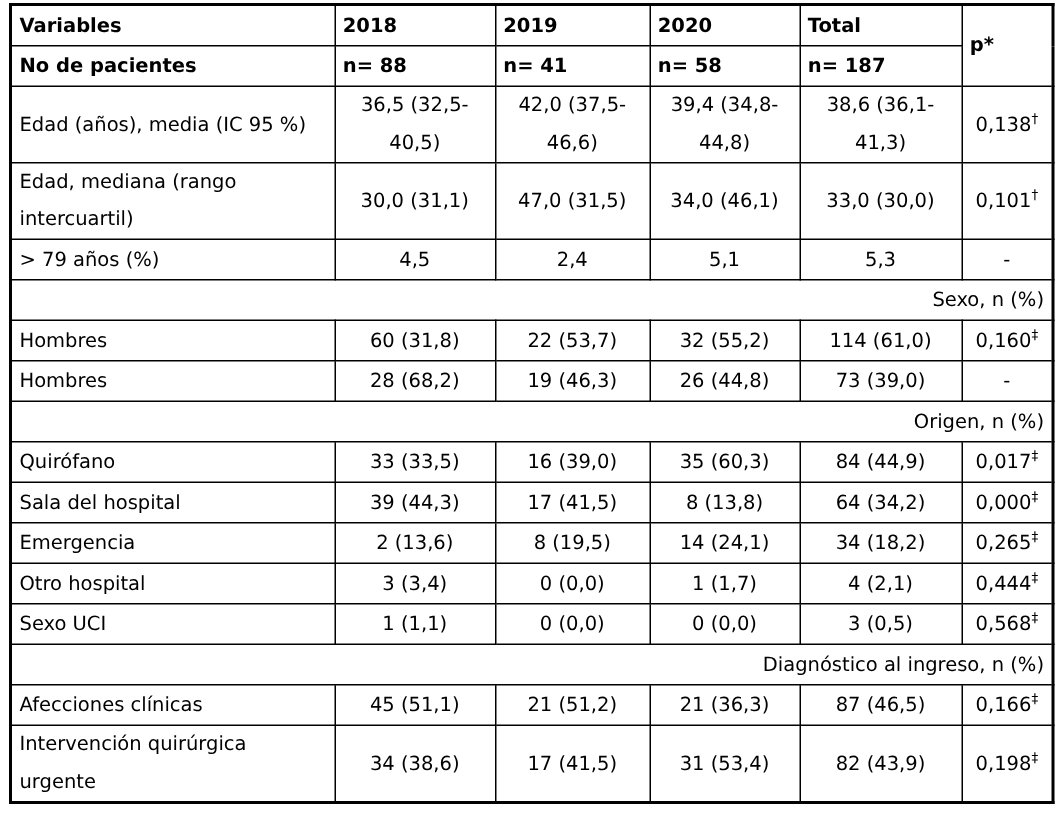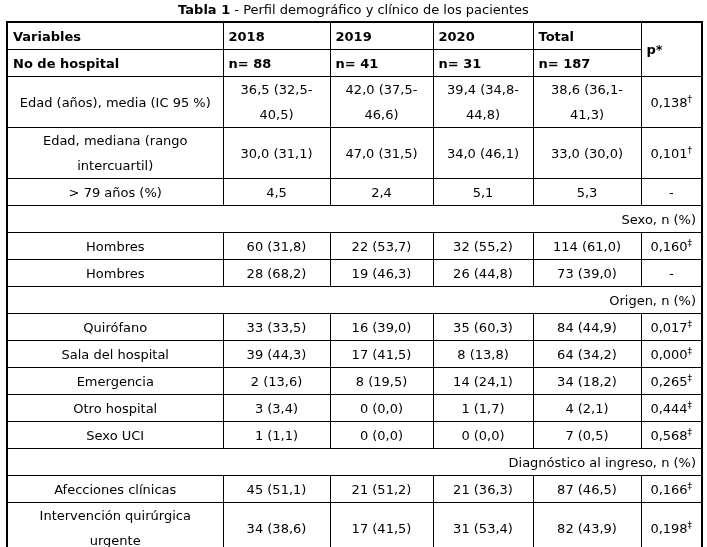--- a/index.html
+++ b/index.html
@@ -39,21 +39,21 @@
     vertical-align: middle;
     overflow: hidden;
     word-wrap: break-word;
   }
   .data-table th {
     font-weight: bold;
     text-align: left;
     height: 26px;
   }
   .label-cell {
-    text-align: center;
+    text-align: left;
     padding-left: 7px;
     padding-right: 3px;
   }
   .value-cell {
     text-align: center;
   }
   .section-cell {
     text-align: right;
     height: 26px;
   }
@@ -62,47 +62,44 @@
     font-size: 9px;
     vertical-align: super;
     line-height: 0;
   }
 </style>
 </head>
 <body>
 
 <div class="page" data-name="paper-table-page">
 
-  <div class="title" data-name="table-title">
-    <span class="bold" data-name="table-title-number">Tabla 1</span><span data-name="table-title-text"> - Perfil demográfico y clínico de los pacientes</span>
-  </div>
 
   <table class="data-table" data-name="demographics-table">
     <colgroup>
       <col style="width:216px">
       <col style="width:107px">
       <col style="width:103px">
       <col style="width:100px">
       <col style="width:108px">
       <col style="width:61px">
     </colgroup>
     <thead>
       <tr data-name="header-row">
         <th data-name="column-header-variables">Variables</th>
         <th data-name="column-header-2018">2018</th>
         <th data-name="column-header-2019">2019</th>
         <th data-name="column-header-2020">2020</th>
         <th data-name="column-header-total">Total</th>
         <th rowspan="2" data-name="column-header-p">p*</th>
       </tr>
       <tr data-name="subheader-row">
-        <th data-name="subheader-label">No de hospital</th>
+        <th data-name="subheader-label">No de pacientes</th>
         <th data-name="subheader-count-2018">n= 88</th>
         <th data-name="subheader-count-2019">n= 41</th>
-        <th data-name="subheader-count-2020">n= 31</th>
+        <th data-name="subheader-count-2020">n= 58</th>
         <th data-name="subheader-count-total">n= 187</th>
       </tr>
     </thead>
     <tbody id="table-body">
         <tr data-name="table-row">
           <td class="label-cell" data-name="row-label-cell">Edad (años), media (IC 95 %)</td>
           <td class="value-cell" data-name="value-cell">36,5 (32,5-40,5)</td>
           <td class="value-cell" data-name="value-cell">42,0 (37,5-46,6)</td>
           <td class="value-cell" data-name="value-cell">39,4 (34,8-44,8)</td>
           <td class="value-cell" data-name="value-cell">38,6 (36,1-41,3)</td>
@@ -176,21 +173,21 @@
           <td class="value-cell" data-name="value-cell">0 (0,0)</td>
           <td class="value-cell" data-name="value-cell">1 (1,7)</td>
           <td class="value-cell" data-name="value-cell">4 (2,1)</td>
           <td class="value-cell" data-name="p-value-cell">0,444<span class="sup" data-name="p-superscript">‡</span></td>
         </tr>
         <tr data-name="table-row">
           <td class="label-cell" data-name="row-label-cell">Sexo UCI</td>
           <td class="value-cell" data-name="value-cell">1 (1,1)</td>
           <td class="value-cell" data-name="value-cell">0 (0,0)</td>
           <td class="value-cell" data-name="value-cell">0 (0,0)</td>
-          <td class="value-cell" data-name="value-cell">7 (0,5)</td>
+          <td class="value-cell" data-name="value-cell">3 (0,5)</td>
           <td class="value-cell" data-name="p-value-cell">0,568<span class="sup" data-name="p-superscript">‡</span></td>
         </tr>
         <tr data-name="section-row">
           <td colspan="6" class="section-cell" data-name="section-header-cell">Diagnóstico al ingreso, n (%)</td>
         </tr>
         <tr data-name="table-row">
           <td class="label-cell" data-name="row-label-cell">Afecciones clínicas</td>
           <td class="value-cell" data-name="value-cell">45 (51,1)</td>
           <td class="value-cell" data-name="value-cell">21 (51,2)</td>
           <td class="value-cell" data-name="value-cell">21 (36,3)</td>

